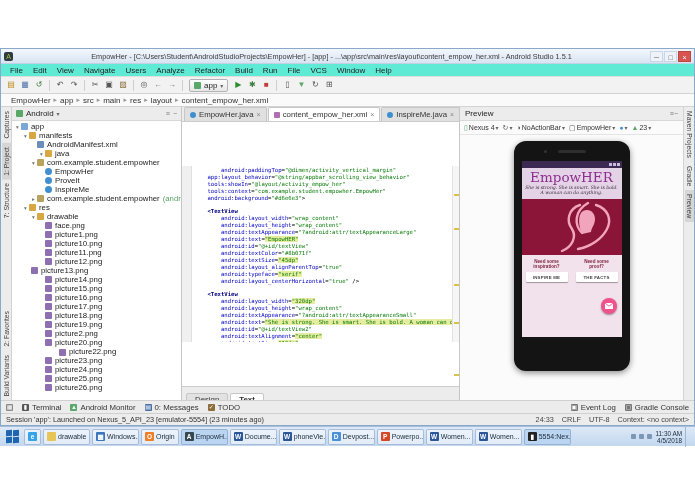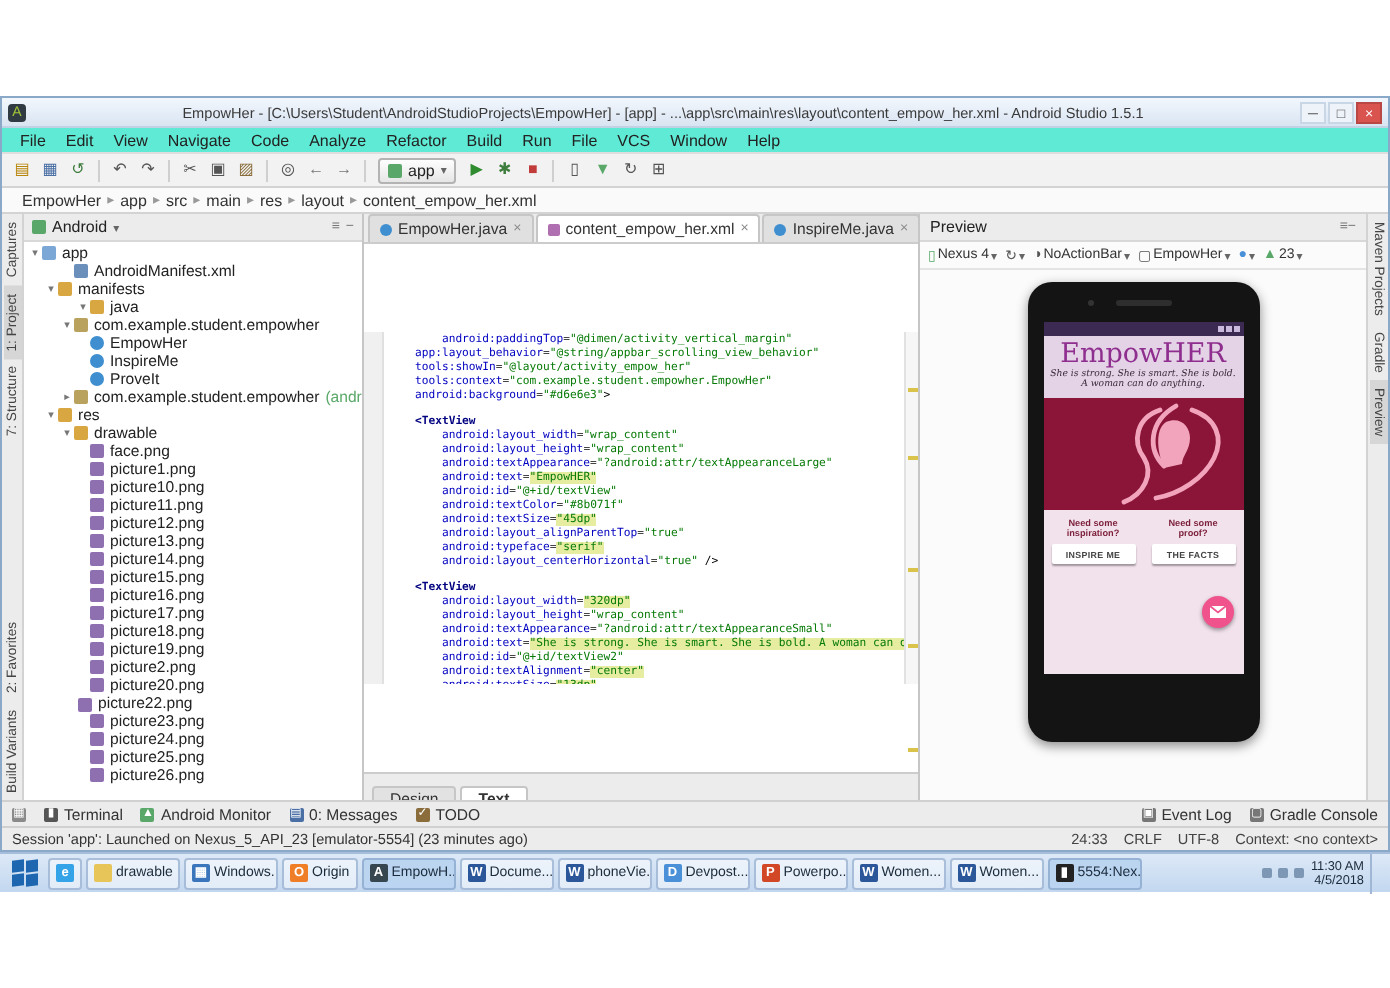--- a/index.html
+++ b/index.html
@@ -155,21 +155,21 @@
         <span class="win-btn">□</span>
         <span class="win-btn close">×</span>
       </span>
     </div>
 
     <div class="menubar" id="menu-bar">
         <div class="menu-item">File</div>
         <div class="menu-item">Edit</div>
         <div class="menu-item">View</div>
         <div class="menu-item">Navigate</div>
-        <div class="menu-item">Code</div>
+        <div class="menu-item">Users</div>
         <div class="menu-item">Analyze</div>
         <div class="menu-item">Refactor</div>
         <div class="menu-item">Build</div>
         <div class="menu-item">Run</div>
         <div class="menu-item">File</div>
         <div class="menu-item">VCS</div>
         <div class="menu-item">Window</div>
         <div class="menu-item">Help</div>
       </div>
 
@@ -239,54 +239,54 @@
           <span class="pp-sp"></span>
           <span class="pp-mini">≡</span>
           <span class="pp-mini">−</span>
         </div>
         <div class="tree" id="project-tree">
             <div class="tree-row" style="padding-left: 2px;">
               <div class="tree-arrow">▾</div>
               <div class="tree-ic ic-app"></div>
               <div class="tree-label">app</div>
             </div>
-            <div class="tree-row" style="padding-left: 18px;">
-              <div class="tree-arrow"></div>
-              <div class="tree-ic ic-manifest"></div>
-              <div class="tree-label">AndroidManifest.xml</div>
-            </div>
             <div class="tree-row" style="padding-left: 10px;">
               <div class="tree-arrow">▾</div>
               <div class="tree-ic ic-folder"></div>
               <div class="tree-label">manifests</div>
             </div>
+            <div class="tree-row" style="padding-left: 18px;">
+              <div class="tree-arrow"></div>
+              <div class="tree-ic ic-manifest"></div>
+              <div class="tree-label">AndroidManifest.xml</div>
+            </div>
             <div class="tree-row" style="padding-left: 26px;">
               <div class="tree-arrow">▾</div>
               <div class="tree-ic ic-folder"></div>
               <div class="tree-label">java</div>
             </div>
             <div class="tree-row" style="padding-left: 18px;">
               <div class="tree-arrow">▾</div>
               <div class="tree-ic ic-package"></div>
               <div class="tree-label">com.example.student.empowher</div>
             </div>
             <div class="tree-row" style="padding-left: 26px;">
               <div class="tree-arrow"></div>
               <div class="tree-ic ic-class"></div>
               <div class="tree-label">EmpowHer</div>
             </div>
             <div class="tree-row" style="padding-left: 26px;">
               <div class="tree-arrow"></div>
               <div class="tree-ic ic-class"></div>
+              <div class="tree-label">ProveIt</div>
+            </div>
+            <div class="tree-row" style="padding-left: 26px;">
+              <div class="tree-arrow"></div>
+              <div class="tree-ic ic-class"></div>
               <div class="tree-label">InspireMe</div>
-            </div>
-            <div class="tree-row" style="padding-left: 26px;">
-              <div class="tree-arrow"></div>
-              <div class="tree-ic ic-class"></div>
-              <div class="tree-label">ProveIt</div>
             </div>
             <div class="tree-row" style="padding-left: 18px;">
               <div class="tree-arrow">▸</div>
               <div class="tree-ic ic-package"></div>
               <div class="tree-label">com.example.student.empowher</div>
               <div class="tree-suffix">(androidTest)</div>
             </div>
             <div class="tree-row" style="padding-left: 10px;">
               <div class="tree-arrow">▾</div>
               <div class="tree-ic ic-folder"></div>
@@ -315,21 +315,21 @@
             <div class="tree-row" style="padding-left: 26px;">
               <div class="tree-arrow"></div>
               <div class="tree-ic ic-image"></div>
               <div class="tree-label">picture11.png</div>
             </div>
             <div class="tree-row" style="padding-left: 26px;">
               <div class="tree-arrow"></div>
               <div class="tree-ic ic-image"></div>
               <div class="tree-label">picture12.png</div>
             </div>
-            <div class="tree-row" style="padding-left: 26px; text-align: right;">
+            <div class="tree-row" style="padding-left: 12px; text-align: right;">
               <div class="tree-arrow"></div>
               <div class="tree-ic ic-image"></div>
               <div class="tree-label">picture13.png</div>
             </div>
             <div class="tree-row" style="padding-left: 26px;">
               <div class="tree-arrow"></div>
               <div class="tree-ic ic-image"></div>
               <div class="tree-label">picture14.png</div>
             </div>
             <div class="tree-row" style="padding-left: 26px;">
@@ -360,21 +360,21 @@
             <div class="tree-row" style="padding-left: 26px;">
               <div class="tree-arrow"></div>
               <div class="tree-ic ic-image"></div>
               <div class="tree-label">picture2.png</div>
             </div>
             <div class="tree-row" style="padding-left: 26px;">
               <div class="tree-arrow"></div>
               <div class="tree-ic ic-image"></div>
               <div class="tree-label">picture20.png</div>
             </div>
-            <div class="tree-row" style="padding-left: 20px; align-items: flex-end;">
+            <div class="tree-row" style="padding-left: 40px; align-items: flex-end;">
               <div class="tree-arrow"></div>
               <div class="tree-ic ic-image"></div>
               <div class="tree-label">picture22.png</div>
             </div>
             <div class="tree-row" style="padding-left: 26px;">
               <div class="tree-arrow"></div>
               <div class="tree-ic ic-image"></div>
               <div class="tree-label">picture23.png</div>
             </div>
             <div class="tree-row" style="padding-left: 26px;">

